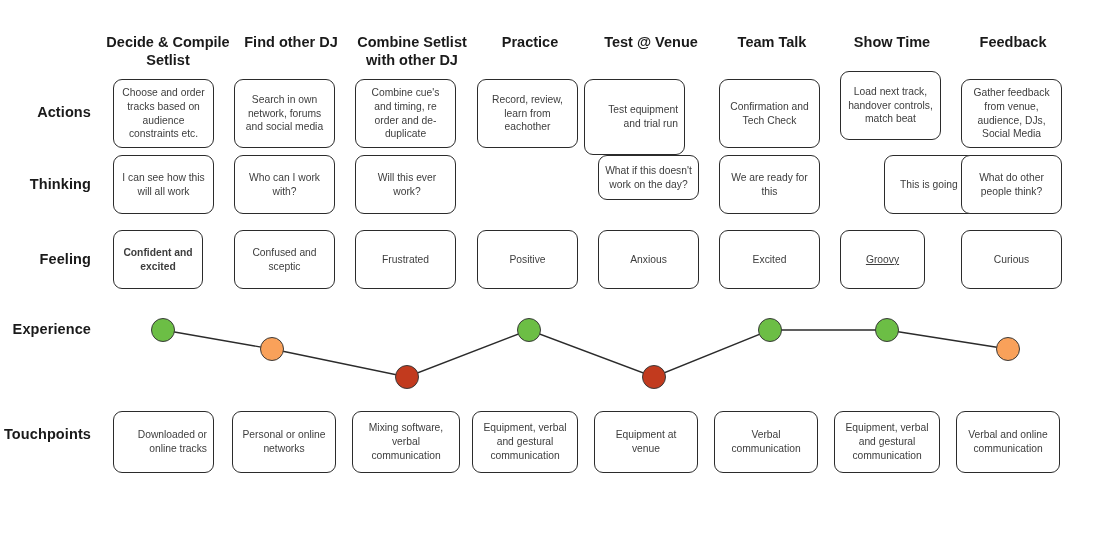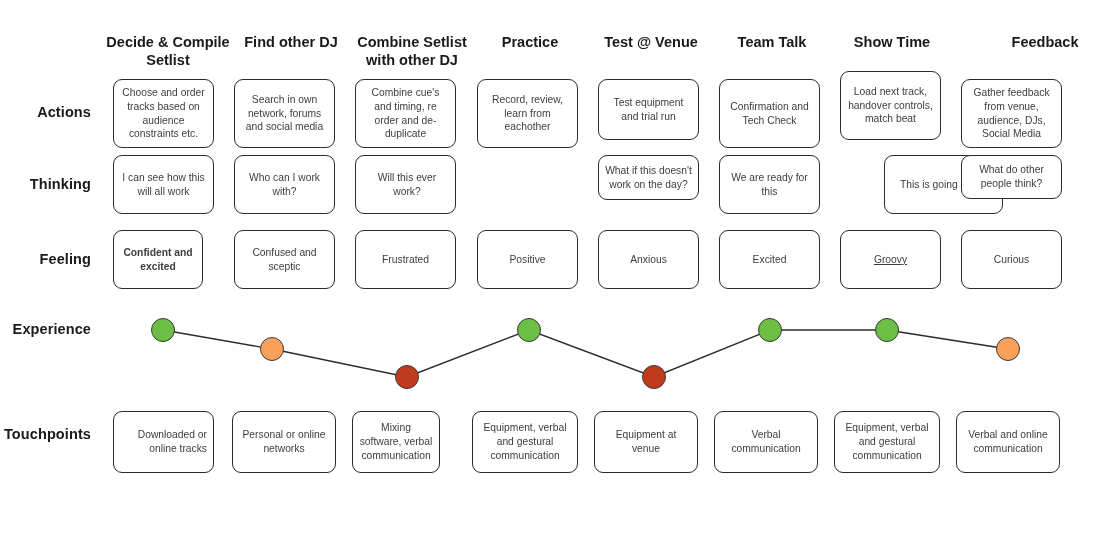--- a/index.html
+++ b/index.html
@@ -94,35 +94,35 @@
   <div class="row-label" style="top:322px;">Experience</div>
   <div class="row-label" style="top:427px;">Touchpoints</div>
 
   <div class="stage-header" style="left:100px;">Decide &amp; Compile Setlist</div>
   <div class="stage-header" style="left:223px;">Find other DJ</div>
   <div class="stage-header" style="left:344px;">Combine Setlist with other DJ</div>
   <div class="stage-header" style="left:462px;">Practice</div>
   <div class="stage-header" style="left:583px;">Test @ Venue</div>
   <div class="stage-header" style="left:704px;">Team Talk</div>
   <div class="stage-header" style="left:824px;">Show Time</div>
-  <div class="stage-header" style="left:977px;">Feedback</div>
+  <div class="stage-header" style="left:945px;">Feedback</div>
 
   <div class="card" style="left:113px; top:79px;  width:101px; height:69px;">
       <span>Choose  and order tracks based on audience constraints etc.</span>
     </div>
   <div class="card" style="left:234px; top:79px;  width:101px; height:69px;">
       <span>Search in own network, forums and social media</span>
     </div>
   <div class="card" style="left:355px; top:79px;  width:101px; height:69px;">
       <span>Combine cue's and timing, re order and de-duplicate</span>
     </div>
   <div class="card" style="left:477px; top:79px;  width:101px; height:69px;">
       <span>Record, review, learn from eachother</span>
     </div>
-  <div class="card" style="left:598px; top:79px;  width:101px; height:61px;">
+  <div class="card" style="left:584px; top:79px;  width:101px; height:76px;text-align:right;">
       <span>Test equipment and trial run</span>
     </div>
   <div class="card" style="left:719px; top:79px;  width:101px; height:69px;">
       <span>Confirmation and Tech Check</span>
     </div>
   <div class="card" style="left:840px; top:71px;  width:101px; height:69px;">
       <span>Load next track, handover controls, match beat</span>
     </div>
   <div class="card" style="left:961px; top:79px;  width:101px; height:69px;">
       <span>Gather feedback from venue, audience, DJs, Social Media</span>
@@ -139,21 +139,21 @@
     </div>
   <div class="card" style="left:598px; top:155px; width:101px; height:45px;">
       <span>What if this doesn't work on the day?</span>
     </div>
   <div class="card" style="left:719px; top:155px; width:101px; height:59px;">
       <span>We are ready for this</span>
     </div>
   <div class="card" style="left:884px; top:155px; width:119px; height:59px;">
       <span>This is going great!</span>
     </div>
-  <div class="card" style="left:961px; top:155px; width:101px; height:44px;">
+  <div class="card" style="left:961px; top:155px; width:101px; height:59px;">
       <span>What do other people think?</span>
     </div>
 
   <div class="card" style="left:113px; top:230px; width:90px; height:59px;font-weight:bold;">
       <span>Confident and excited</span>
     </div>
   <div class="card" style="left:234px; top:230px; width:101px; height:59px;">
       <span>Confused and sceptic</span>
     </div>
   <div class="card" style="left:355px; top:230px; width:101px; height:59px;">
@@ -161,21 +161,21 @@
     </div>
   <div class="card" style="left:477px; top:230px; width:101px; height:59px;">
       <span>Positive</span>
     </div>
   <div class="card" style="left:598px; top:230px; width:101px; height:59px;">
       <span>Anxious</span>
     </div>
   <div class="card" style="left:719px; top:230px; width:101px; height:59px;">
       <span>Excited</span>
     </div>
-  <div class="card" style="left:840px; top:230px; width:101px; height:59px;text-decoration:underline;">
+  <div class="card" style="left:840px; top:230px; width:85px; height:59px;text-decoration:underline;">
       <span>Groovy</span>
     </div>
   <div class="card" style="left:961px; top:230px; width:101px; height:59px;">
       <span>Curious</span>
     </div>
 
   <div id="experience-chart">
     <svg width="1118" height="105" viewBox="0 0 1118 105">
       <polyline points="163,35 272,54 407,82 529,35 654,82 770,35 887,35 1008,54" fill="none" stroke="#2b2b2b" stroke-width="1.4"></polyline>
     </svg>
@@ -188,21 +188,21 @@
     <div class="exp-dot" style="left: 875px; top: 23px; background: rgb(108, 190, 69);"></div>
     <div class="exp-dot" style="left: 996px; top: 42px; background: rgb(249, 161, 90);"></div>
   </div>
 
   <div class="card" style="left:113px; top:411px; width:101px; height:62px;text-align:right;">
       <span>Downloaded or online tracks</span>
     </div>
   <div class="card" style="left:232px; top:411px; width:104px; height:62px;">
       <span>Personal or online networks</span>
     </div>
-  <div class="card" style="left:352px; top:411px; width:88px; height:62px;border-radius:9px;">
+  <div class="card" style="left:352px; top:411px; width:108px; height:62px;border-radius:9px;">
       <span>Mixing software, verbal communication</span>
     </div>
   <div class="card" style="left:472px; top:411px; width:106px; height:62px;">
       <span>Equipment, verbal and gestural communication</span>
     </div>
   <div class="card" style="left:594px; top:411px; width:104px; height:62px;">
       <span>Equipment at venue</span>
     </div>
   <div class="card" style="left:714px; top:411px; width:104px; height:62px;">
       <span>Verbal communication</span>

